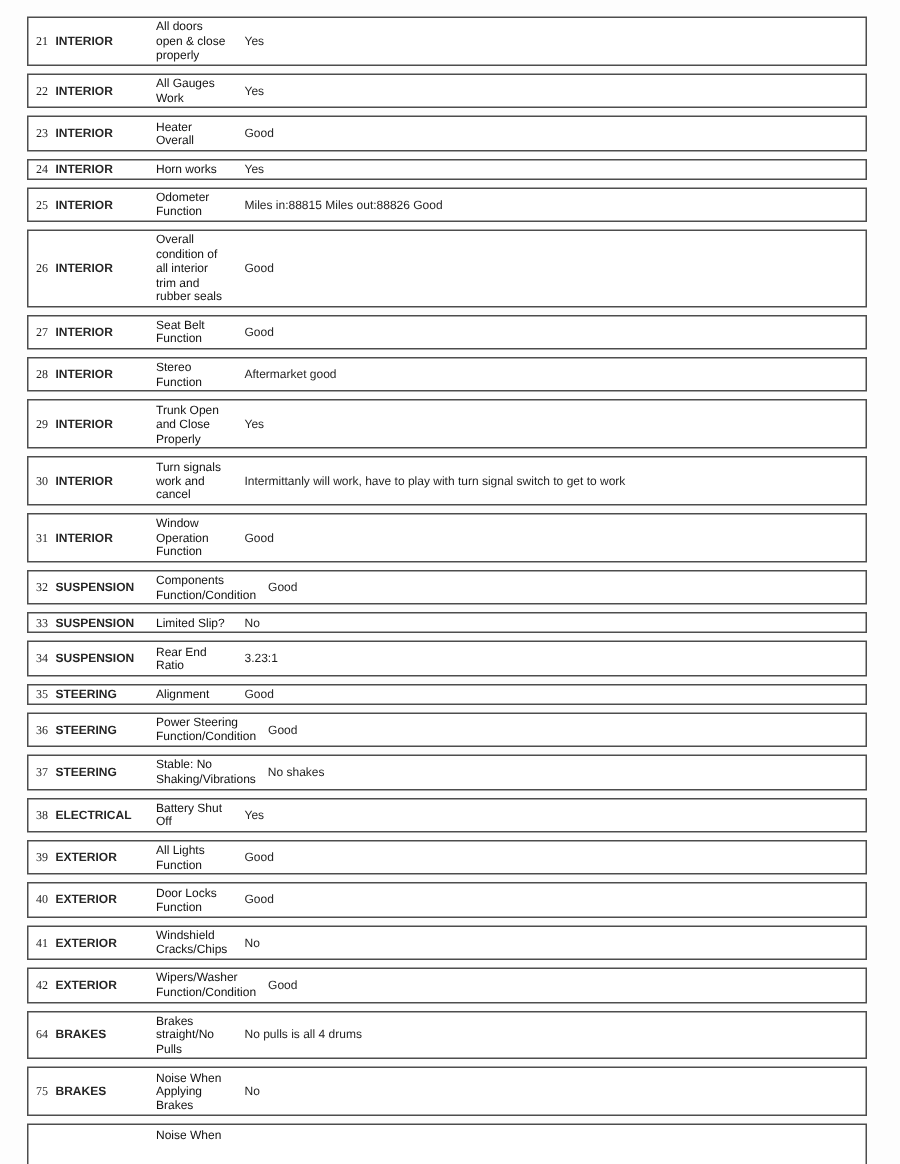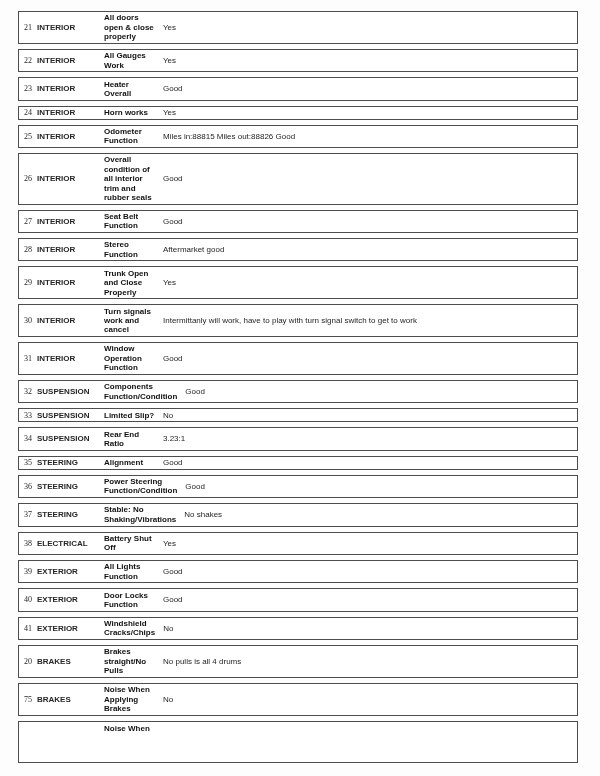--- a/index.html
+++ b/index.html
@@ -51,21 +51,21 @@
     font-family: Liberation Serif, serif;
   }
   td.c-cat {
     width: 67px;
     white-space: pre;
     color: #262626;
     font-weight: bold;
   }
   td.c-item {
     width: 51px;
-    font-weight: bold;
+    font-weight: normal;
     white-space: pre;
     color: #111111;
   }
   td.c-val {
     padding-left: 8px;
     padding-right: 4px;
   }
 </style>
 </head>
 <body>
@@ -362,26 +362,39 @@
         <td class="c-num">41</td>
         <td class="c-cat">EXTERIOR</td>
         <td class="c-item">Windshield
 Cracks/Chips</td>
         <td class="c-val">No</td>
       </tr>
     </tbody>
       </table>
   </div>
 
-
-  <div class="rowbox">
-    <table>
-      <tbody>
-          <tr>
-        <td class="c-num">20</td>
+  <div class="rowbox">
+    <table>
+      <tbody>
+          <tr>
+        <td class="c-num">42</td>
+        <td class="c-cat">EXTERIOR</td>
+        <td class="c-item">Wipers/Washer
+Function/Condition</td>
+        <td class="c-val">Good</td>
+      </tr>
+    </tbody>
+      </table>
+  </div>
+
+  <div class="rowbox">
+    <table>
+      <tbody>
+          <tr>
+        <td class="c-num">64</td>
         <td class="c-cat">BRAKES</td>
         <td class="c-item">Brakes
 straight/No
 Pulls</td>
         <td class="c-val">No pulls is all 4 drums</td>
       </tr>
     </tbody>
       </table>
   </div>
 

